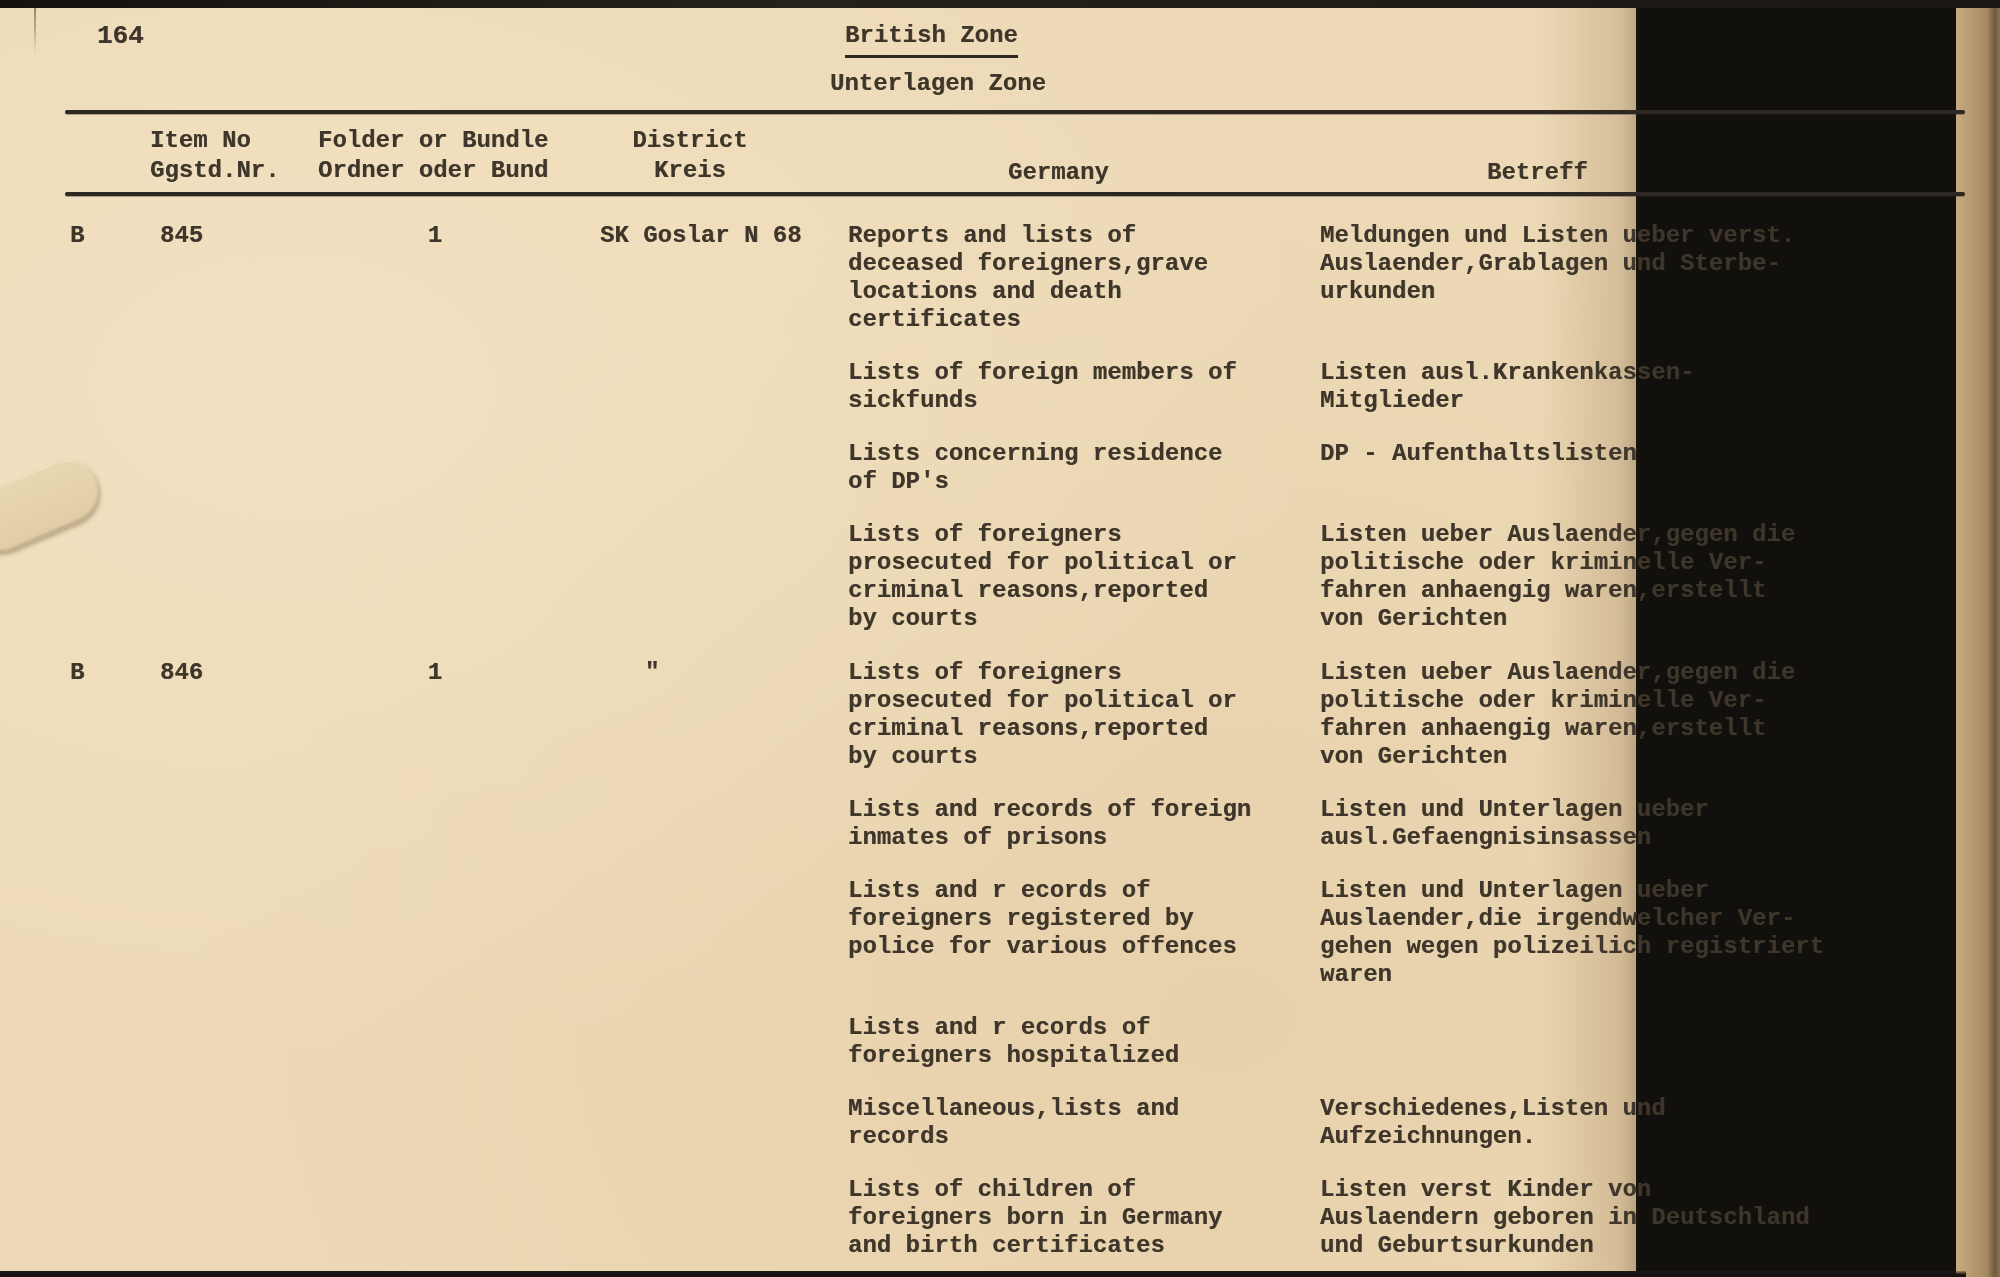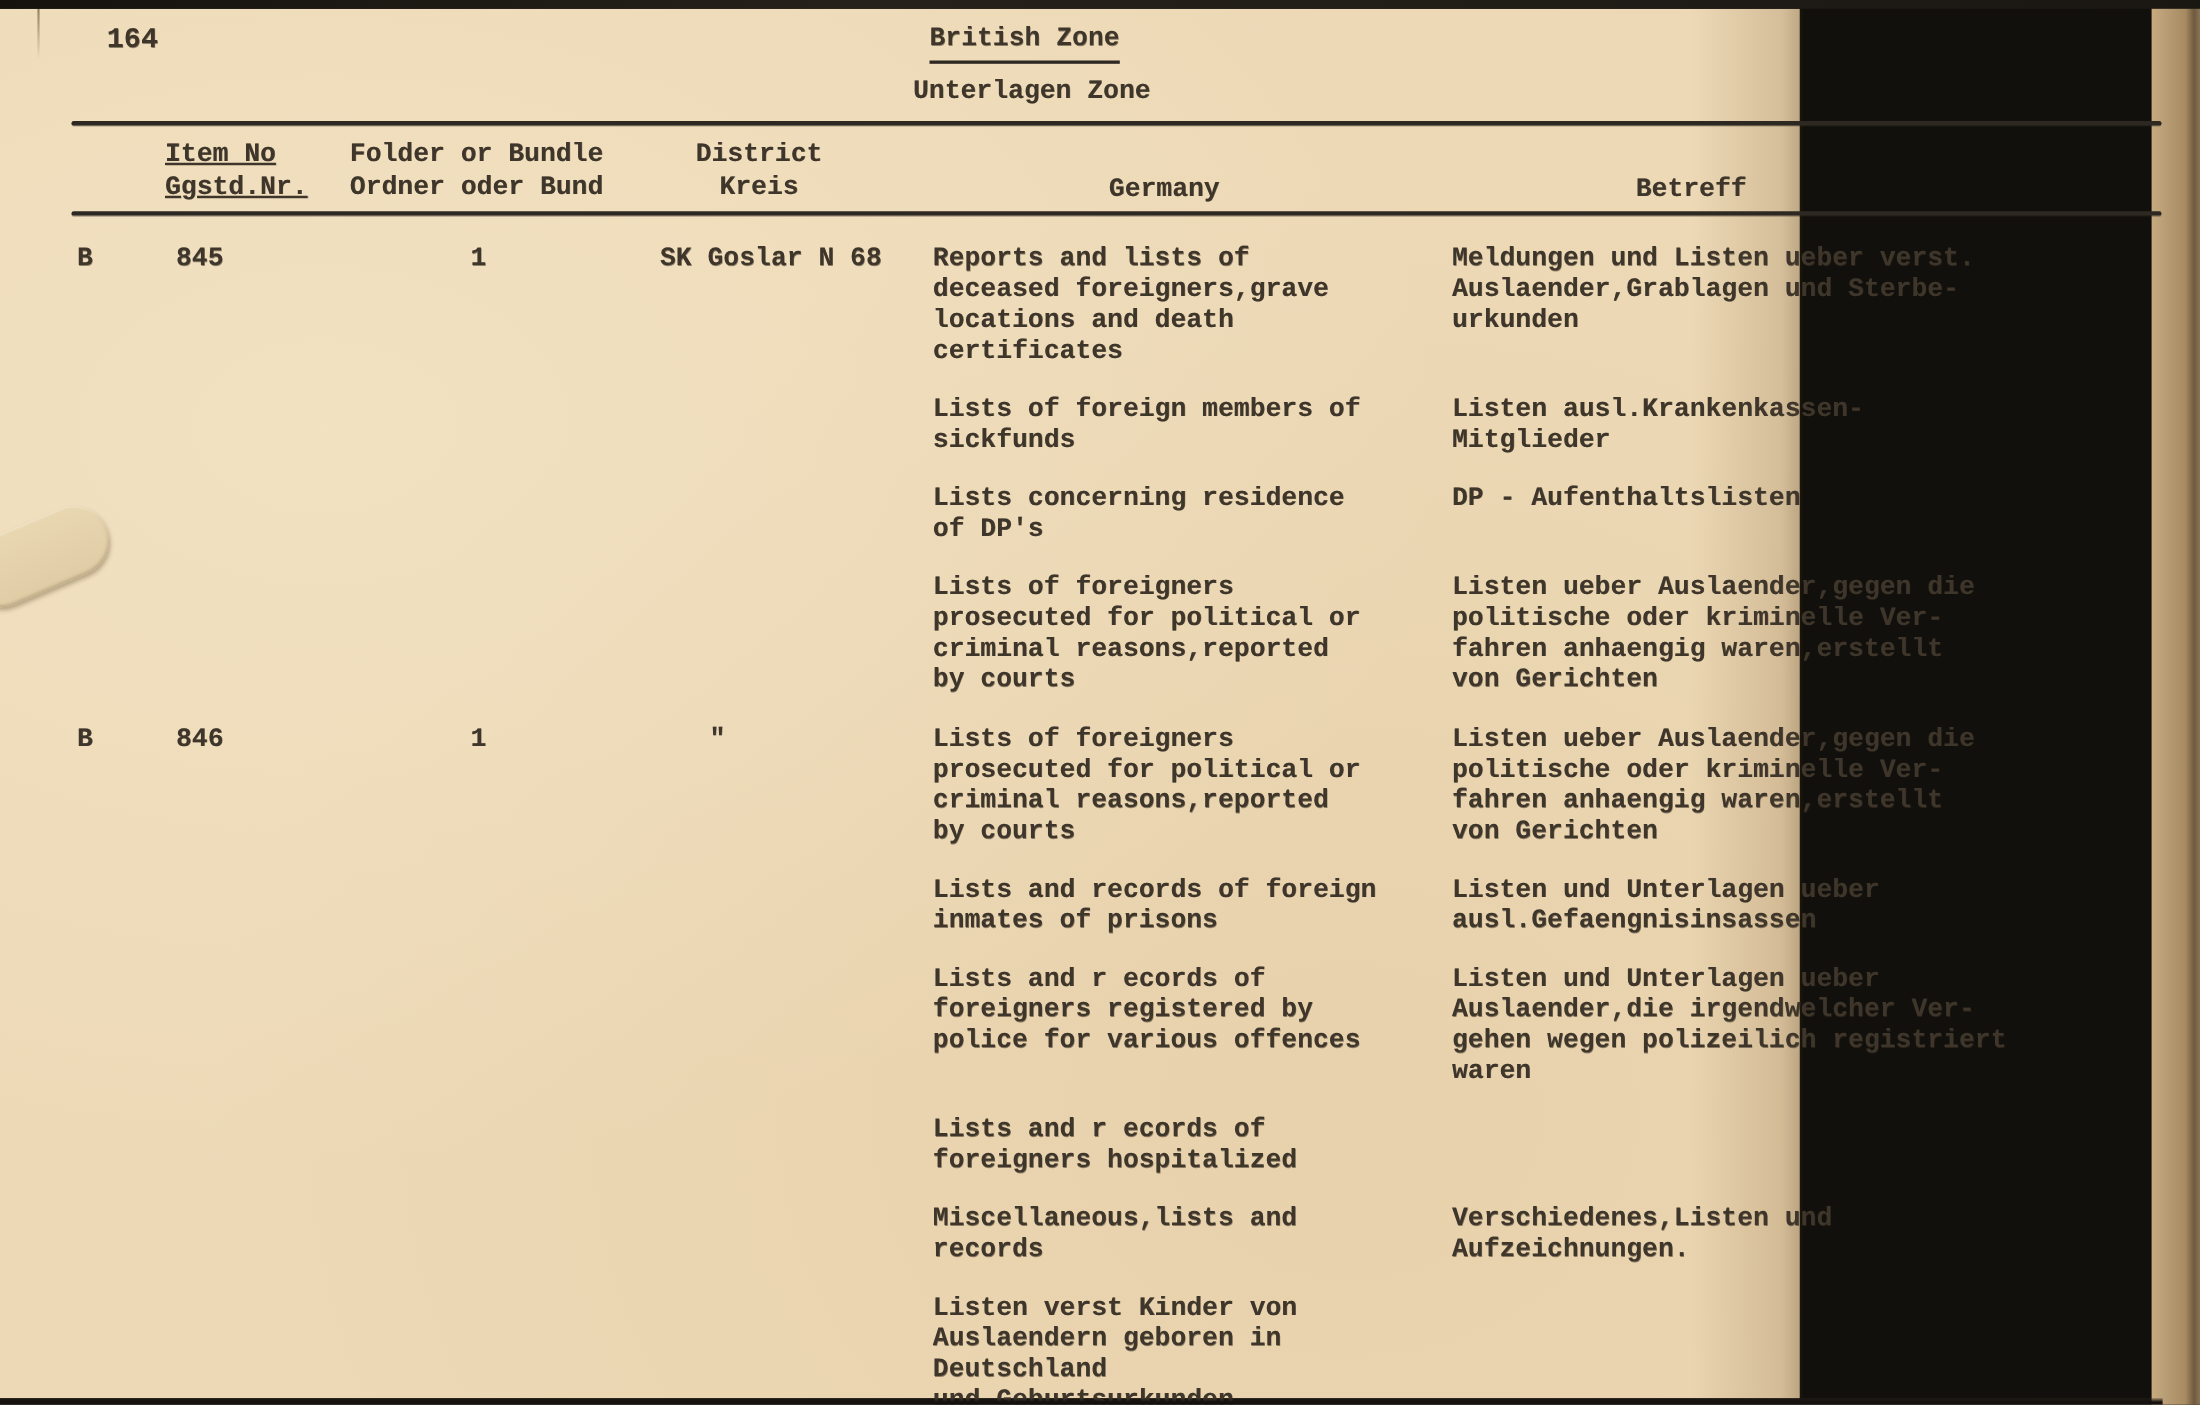--- a/index.html
+++ b/index.html
@@ -55,21 +55,21 @@
   .page-number{left:97px;top:14px;font-size:26px;}
   .doc-title{
     left:845px;top:14px;
     border-bottom:3px solid #2e2822;
     padding-bottom:5px;
   }
   .doc-subtitle{left:830px;top:62px;}
   .rule-top{top:102px;}
   .rule-head{top:184px;}
   .hdr{position:absolute;white-space:pre-line;line-height:30px;}
-  .hdr-item{left:150px;top:118px;text-decoration:underline;}
+  .hdr-item{left:150px;top:118px;}
   .hdr-folder{left:318px;top:118px;}
   .hdr-district{left:600px;top:118px;width:180px;text-align:center;}
   .hdr-subject{left:1008px;top:150px;}
   .hdr-betreff{left:1487px;top:150px;}
   
   .tbody{
     position:absolute;left:65px;top:214px;width:1900px;
   }
   .trow{
     display:grid;
@@ -198,20 +198,23 @@
           <div class="subject tw">Lists and r ecords of
 foreigners hospitalized</div>
         </div>
         <div class="entry">
           <div class="subject tw">Miscellaneous,lists and
 records</div>
           <div class="betreff tw">Verschiedenes,Listen und
 Aufzeichnungen.</div>
         </div>
         <div class="entry">
+          <div class="subject tw">Lists of children of
+foreigners born in Germany
+and birth certificates</div>
           <div class="betreff tw">Listen verst Kinder von
 Auslaendern geboren in Deutschland
 und Geburtsurkunden</div>
         </div>
       </div>
     </div>
 
   </div>
 </div>
 

